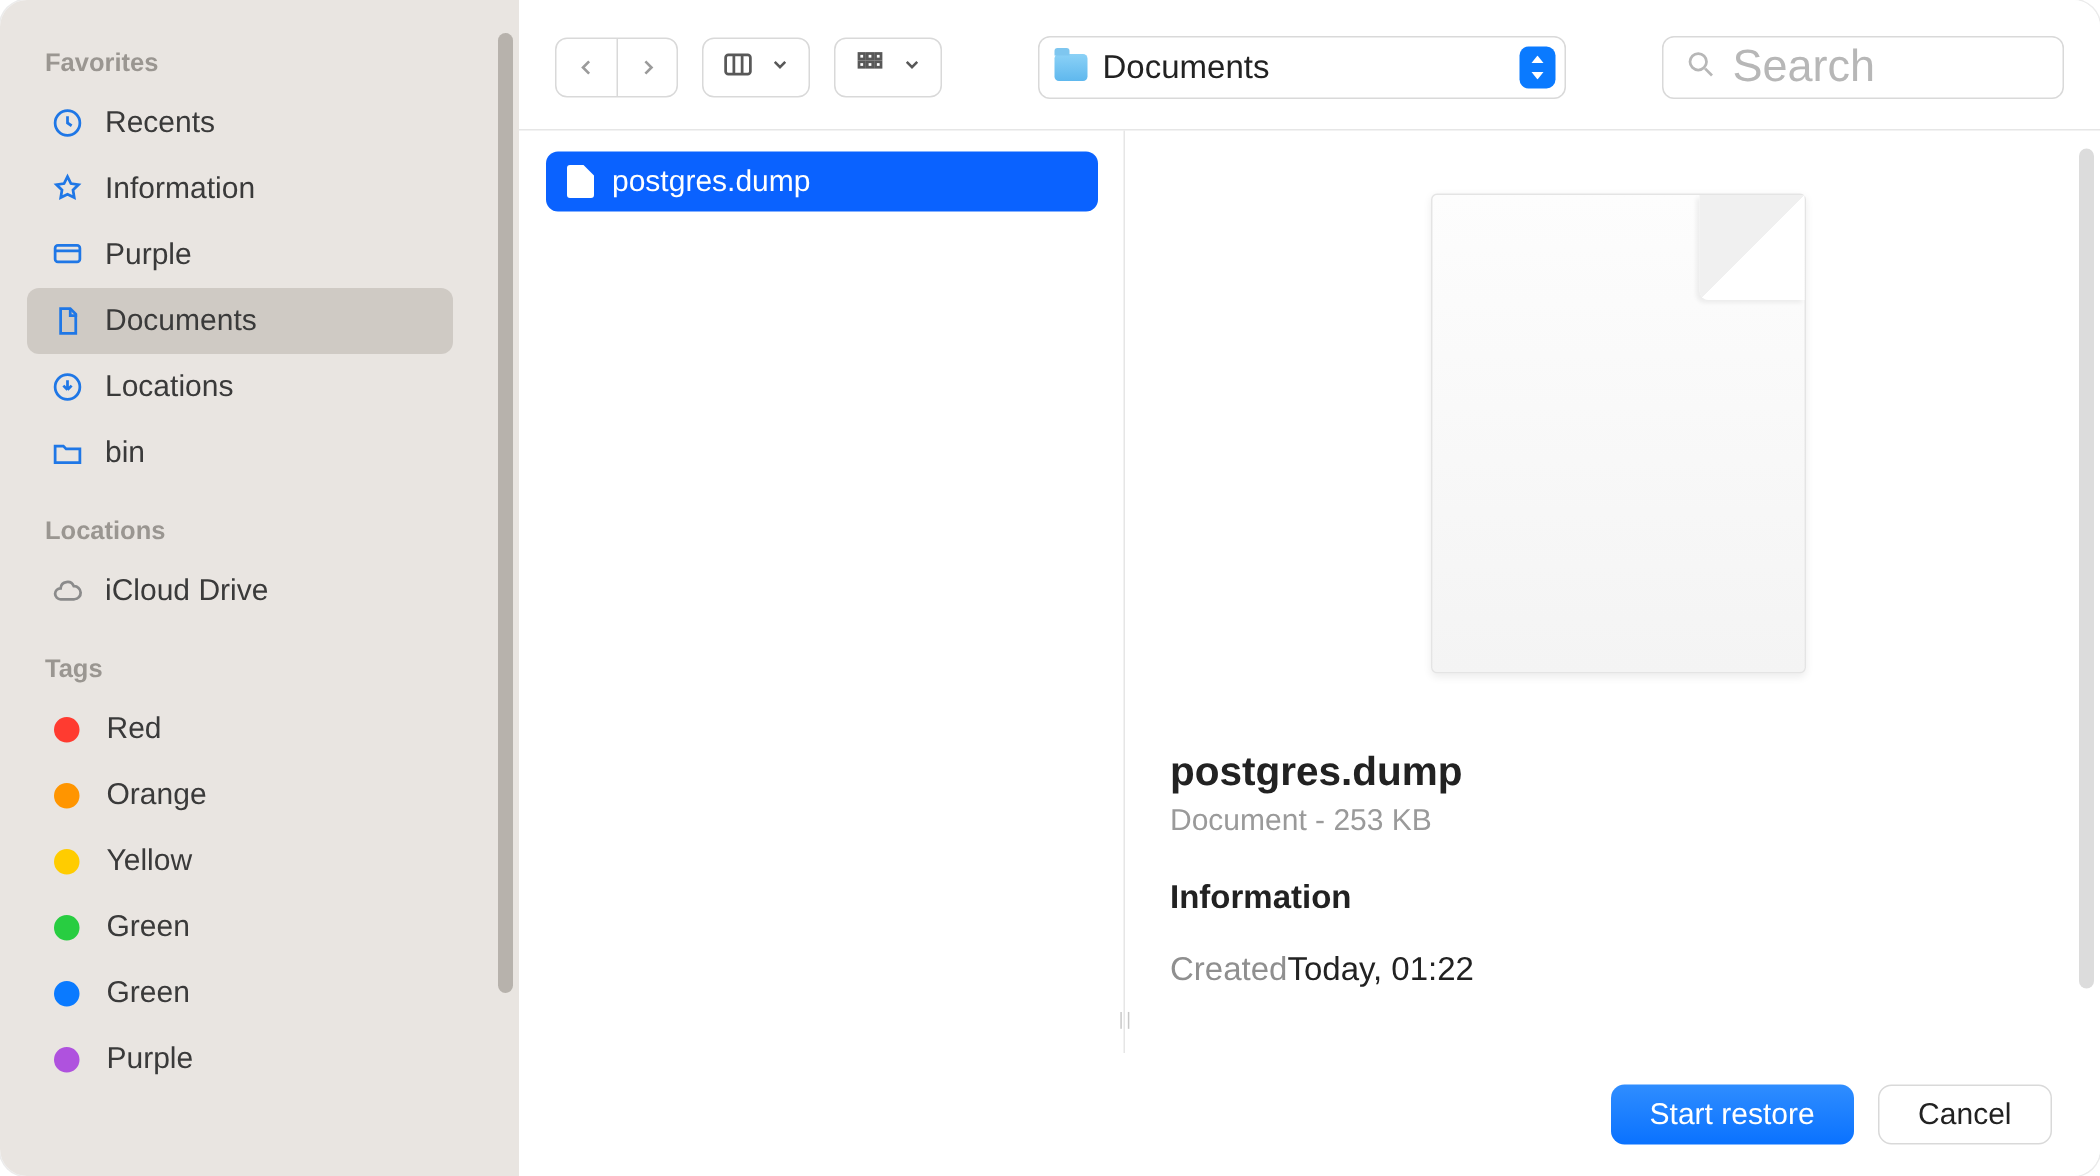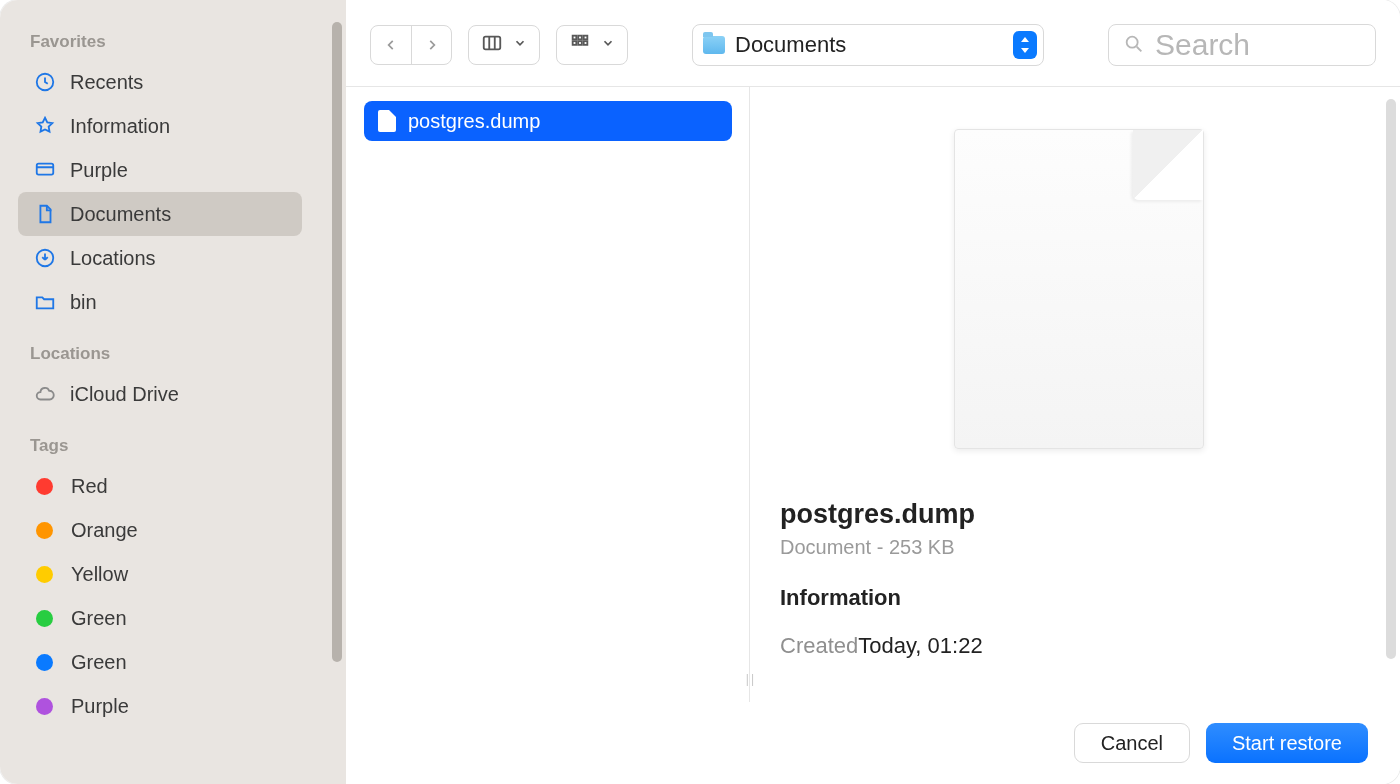--- a/index.html
+++ b/index.html
@@ -260,18 +260,18 @@
         <div class="pv-kv">
           <span>Created</span>
           <span class="v">Today, 01:22</span>
         </div>
         <div class="content-scrollbar"></div>
       </div>
 
     </div>
 
     <div class="footer">
+      <button class="btn primary">Start restore</button>
       <button class="btn secondary">Cancel</button>
-      <button class="btn primary">Start restore</button>
     </div>
 
   </div>
 </div>
 
 </body></html>

